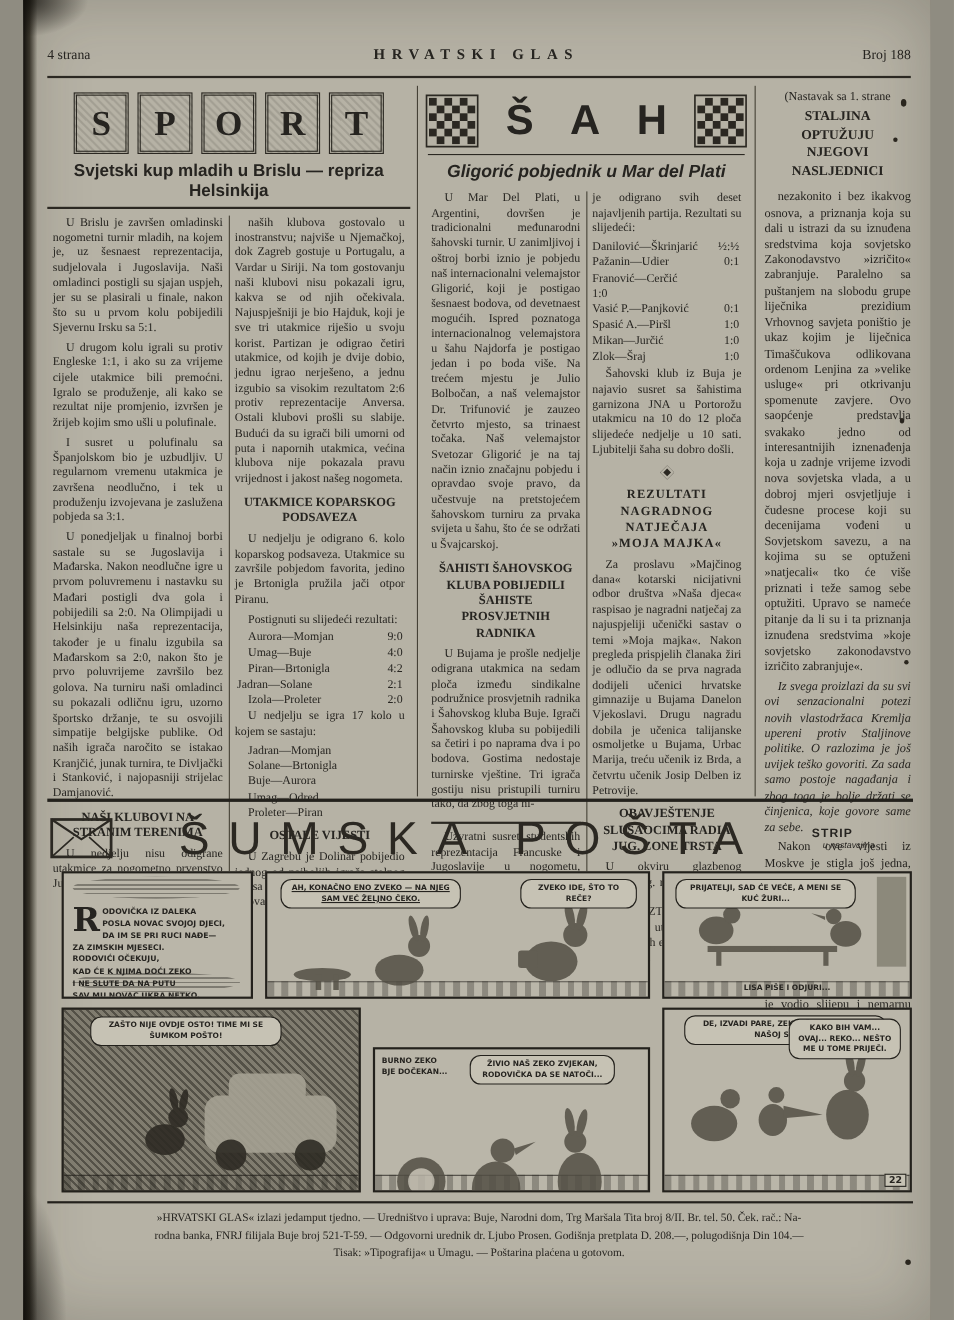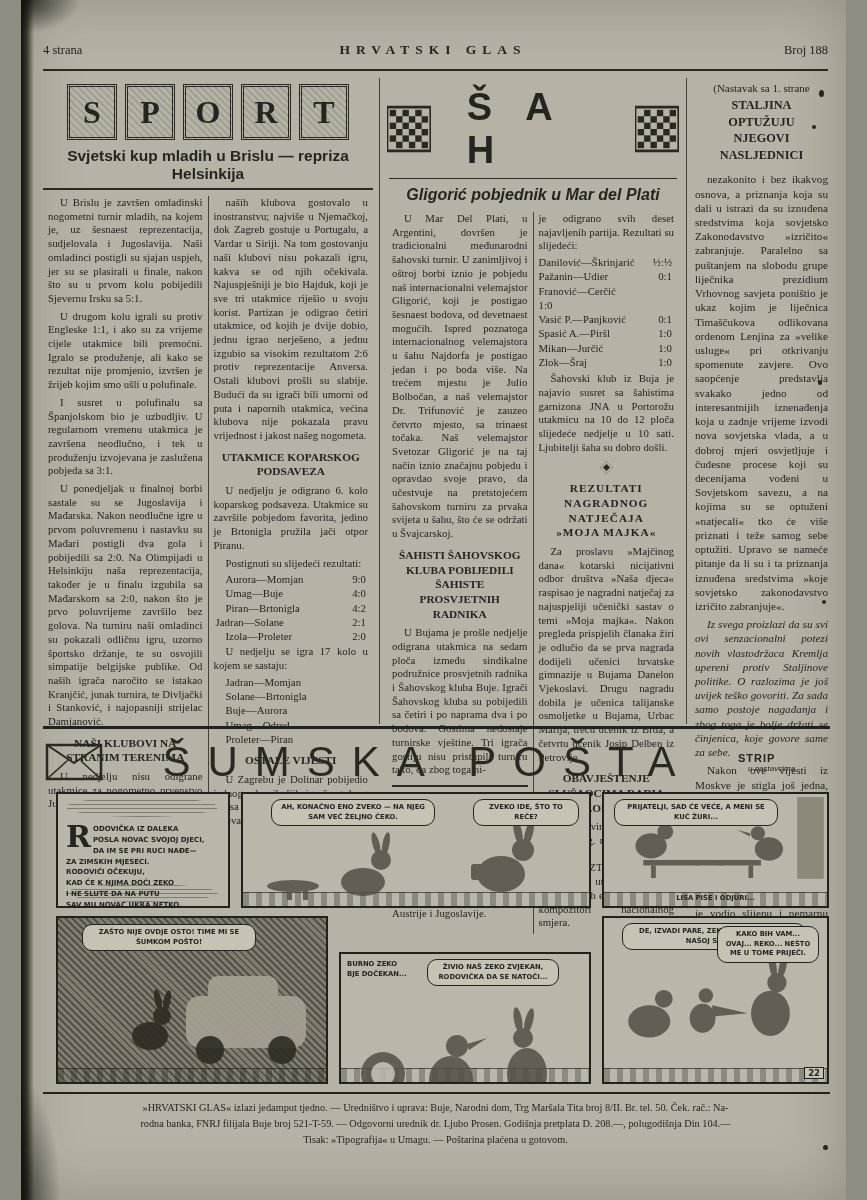--- a/index.html
+++ b/index.html
@@ -38,21 +38,21 @@
         justify-content:center;font:700 32px "Liberation Serif",serif;
         background:repeating-linear-gradient(45deg,rgba(43,40,34,.14) 0 2px,transparent 2px 5px);}
   .sport-headline{font:700 15.5px "Liberation Sans",sans-serif;text-align:center;
         padding-bottom:5px;border-bottom:2px solid #2b2822;margin-bottom:6px;}
 
   .score-row{display:flex;justify-content:space-between;font-size:10.8px;line-height:1.32;
         padding-left:12px;padding-right:2px;}
   .fixture{font-size:10.8px;line-height:1.32;padding-left:12px;}
 
   
-  .chess-header{display:flex;align-items:center;justify-content:space-between;gap:24px;margin:8px 0 6px;}
+  .chess-header{display:flex;align-items:center;justify-content:space-between;gap:12px;margin:8px 0 6px;}
   .sah-title{font:700 38px "Liberation Sans",sans-serif;letter-spacing:12px;padding-left:12px;}
   .chess-headline{border-top:1.5px solid #2b2822;padding-top:7px;text-align:center;
         font:700 italic 16px "Liberation Sans",sans-serif;margin:0 2px 8px;}
   .note-box{border-top:2px solid #2b2822;margin-top:8px;padding-top:6px;}
   .ornament{display:flex;justify-content:center;margin:9px 0;}
   .ornament i{width:9px;height:9px;background:#2b2822;transform:rotate(45deg);box-shadow:inset 0 0 0 2px #b6b2a5,inset 0 0 0 4px #2b2822;}
 
   
   .continued{font-size:11px;text-align:center;margin:4px 0 2px;}
   .right-heading{font-weight:700;font-size:12.3px;text-align:center;margin:3px 6px 9px;line-height:1.35;}
@@ -312,21 +312,21 @@
         <span>DA IM SE PRI RUCI NAĐE—</span><br>
         <span>ZA ZIMSKIH MJESECI.</span><br>
         <span>RODOVIĆI OČEKUJU,</span><br>
         <span>KAD ĆE K NJIMA DOĆI ZEKO</span><br>
         <span>I NE SLUTE DA NA PUTU</span><br>
         <span>SAV MU NOVAC UKRA NETKO.</span>
       </div>
     </div>
 
     <div class="panel" style="width:346px;">
-      <div class="bubble" style="left:28px;top:5px;width:150px;">AH, KONAČNO ENO ZVEKO — NA NJEG SAM VEĆ ŽELJNO ČEKO.</div>
+      <div class="bubble" style="left:12px;top:5px;width:150px;text-decoration:underline;">AH, KONAČNO ENO ZVEKO — NA NJEG SAM VEĆ ŽELJNO ČEKO.</div>
       <div class="bubble" style="left:230px;top:5px;width:92px;">ZVEKO IDE, ŠTO TO REČE?</div>
       <svg class="figure" viewBox="0 0 346 112" preserveAspectRatio="none">
         <g fill="#534f45" opacity="0.85">
           <ellipse cx="50" cy="92" rx="26" ry="6"></ellipse>
           <rect x="44" y="92" width="5" height="14"></rect>
             <rect x="60" y="92" width="5" height="14"></rect>
           <ellipse cx="120" cy="88" rx="22" ry="14"></ellipse>
           <circle cx="138" cy="66" r="10"></circle>
           <ellipse cx="133" cy="50" rx="3.5" ry="12" transform="rotate(-15 133 50)"></ellipse>
           <ellipse cx="143" cy="50" rx="3.5" ry="12" transform="rotate(10 143 50)"></ellipse>

